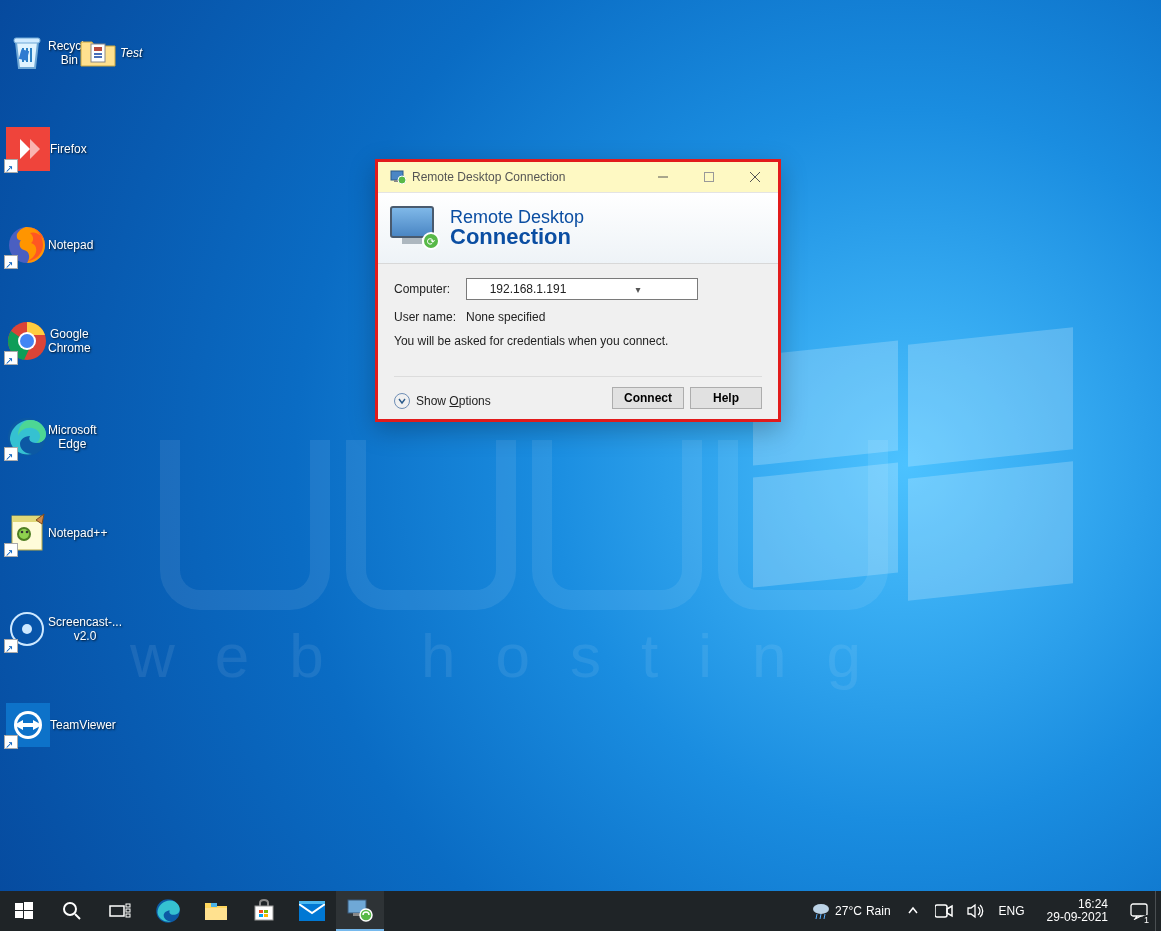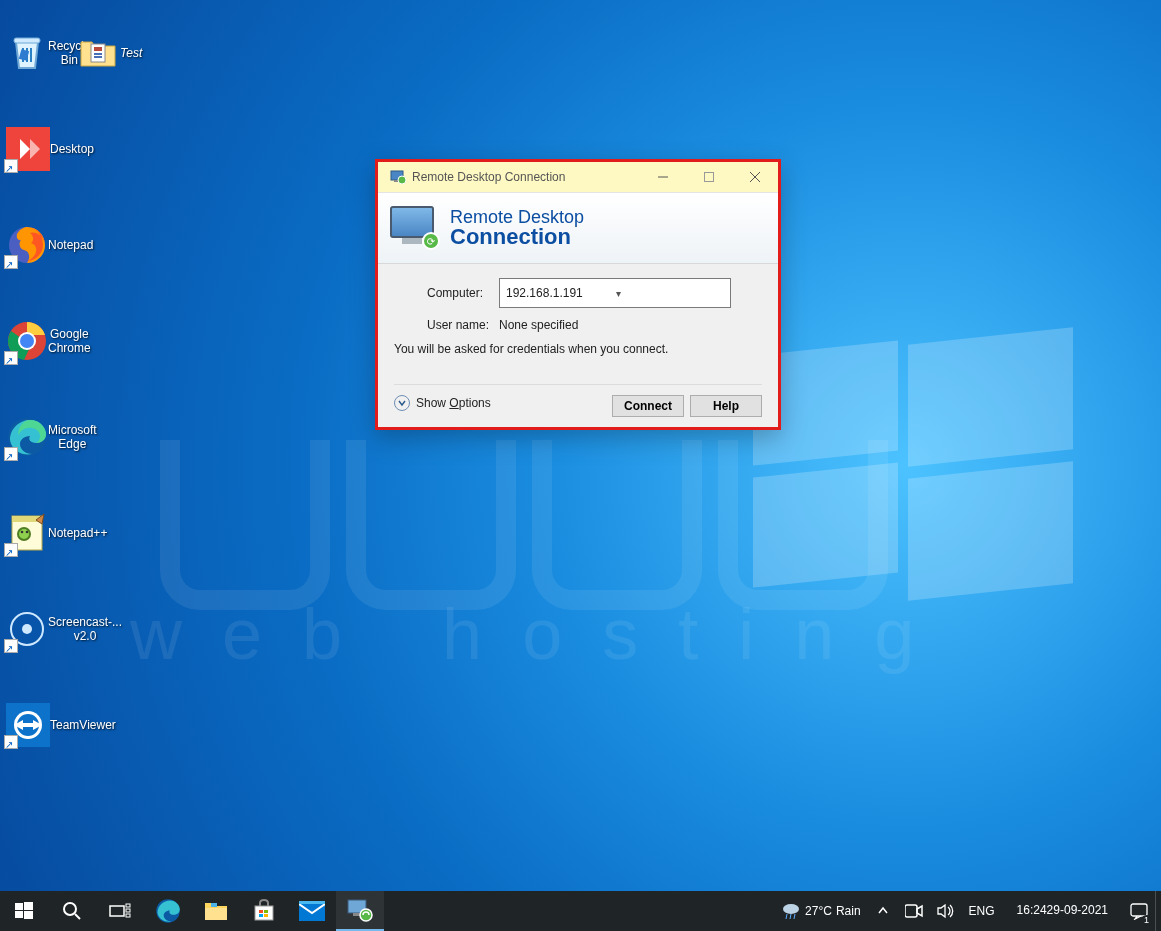--- a/index.html
+++ b/index.html
@@ -5,21 +5,21 @@
   * { box-sizing: border-box; margin: 0; padding: 0; font-family: "Segoe UI", Tahoma, sans-serif; user-select: none; }
   html, body { width: 1161px; height: 931px; overflow: hidden; }
   #desktop {
     position: relative;
     width: 1161px; height: 931px;
     background: radial-gradient(circle at 78% 50%, #4cc2ff 0%, #1a8de0 35%, #0a6cc4 60%, #064a9e 100%);
   }
   
   .wm-boxes { position:absolute; left:160px; top:440px; display:flex; gap:16px; opacity:.08; }
   .wm-boxes div { width:170px; height:170px; border:20px solid #fff; border-top:none; border-radius:0 0 40px 40px; }
-  .wm-text { position:absolute; left:130px; top:593px; font-size:72px; letter-spacing:40px; color:#fff; opacity:.08; font-weight:300;}
+  .wm-text { position:absolute; left:130px; top:620px; font-size:62px; letter-spacing:40px; color:#fff; opacity:.08; font-weight:300;}
   
   .winlogo { position:absolute; right:88px; top:330px; width:320px; height:260px; opacity:.35;}
   .winlogo span{position:absolute;background:rgba(255,255,255,.6);}
   .winlogo .a{left:0;top:18px;width:145px;height:110px;transform:skewY(-6deg);}
   .winlogo .b{left:155px;top:6px;width:165px;height:122px;transform:skewY(-6deg);}
   .winlogo .c{left:0;top:140px;width:145px;height:110px;transform:skewY(-6deg);}
   .winlogo .d{left:155px;top:140px;width:165px;height:122px;transform:skewY(-6deg);}
 
   
   #icons { position:absolute; left:6px; top:14px; width:88px; }
@@ -39,39 +39,39 @@
   .titlebar .wbtn{width:46px;height:30px;display:flex;align-items:center;justify-content:center;color:#555;}
   .banner{height:72px;background:linear-gradient(#fff,#eef3f7);border-top:1px solid #e4e4e4;border-bottom:1px solid #d8d8d8;display:flex;align-items:center;padding:0 12px;}
   .banner .bicon{width:50px;height:44px;position:relative;margin-right:10px;}
   .banner .bicon .mon{position:absolute;left:0;top:0;width:44px;height:32px;background:linear-gradient(#7fb8e8,#4a86c4);border:2px solid #495a6e;border-radius:3px;}
   .banner .bicon .base{position:absolute;left:12px;top:32px;width:20px;height:6px;background:#adb7bf;}
   .banner .bicon .badge{position:absolute;right:0;bottom:0;width:18px;height:18px;border-radius:50%;background:#58b948;border:2px solid #fff;display:flex;align-items:center;justify-content:center;color:#fff;font-size:10px;}
   .banner .tt1{color:#0b4ea2;font-size:18px;line-height:1;}
   .banner .tt2{color:#0b4ea2;font-size:22px;font-weight:700;line-height:1;}
   .body{background:#f0f0f0;padding:14px 16px 10px 16px;font-size:12px;color:#222;}
   .row{display:flex;align-items:center;margin-bottom:10px;}
-  .row label{width:72px;margin-left:33px;}
-  .combo{flex:0 0 232px;height:30px;border:1px solid #7a7a7a;background:#fff;display:flex;align-items:center;padding:0 4px 0 6px;font-size:12px;}
+  .row label{width:72px;}
+  .combo{flex:0 0 232px;height:22px;border:1px solid #7a7a7a;background:#fff;display:flex;align-items:center;padding:0 4px 0 6px;font-size:12px;text-align:center;}
   .combo span{flex:1;}
   .combo .chv{color:#555;font-size:10px;}
   .hint{margin:2px 0 28px 0;}
-  .footer{display:flex;align-items:flex-start;border-top:1px solid #dcdcdc;padding-top:10px;}
+  .footer{display:flex;align-items:flex-end;border-top:1px solid #dcdcdc;padding-top:10px;}
   .opt-toggle{display:flex;align-items:center;gap:6px;cursor:pointer;}
   .opt-toggle .circ{width:16px;height:16px;border:1px solid #6e8eb5;border-radius:50%;display:flex;align-items:center;justify-content:center;}
   .opt-toggle .circ svg{width:8px;height:8px;}
   .footer .spacer{flex:1;}
   .wb{min-width:72px;height:22px;border:1px solid #adadad;background:#e1e1e1;font-size:12px;margin-left:6px;cursor:pointer;font-weight:bold;}
 
   
   #taskbar{position:absolute;left:0;bottom:0;width:100%;height:40px;background:#1f2427;display:flex;align-items:center;color:#fff;font-size:12px;}
   .tb{width:48px;height:40px;display:flex;align-items:center;justify-content:center;cursor:pointer;}
   .tb.active{border-bottom:2px solid #76b9ed;background:rgba(255,255,255,.07);}
   .tray{margin-left:auto;display:flex;align-items:center;height:40px;}
   .tray .item{padding:0 7px;height:40px;display:flex;align-items:center;gap:4px;cursor:pointer;}
-  .clock{display:flex;flex-direction:row;align-items:flex-end;line-height:1.1;font-size:12px;padding:0 8px;}
+  .clock{display:flex;flex-direction:column;align-items:flex-end;line-height:1.1;font-size:12px;padding:0 8px;}
   .peek{width:6px;height:40px;border-left:1px solid #4a4f52;}
   svg{display:block;}
 </style>
 </head>
 <body>
 
 <div id="desktop">
 
   <div class="wm-boxes">
       <div></div>
@@ -101,21 +101,21 @@
     </div>
 
     <div class="di">
       <div class="pic short">
         <svg width="44" height="44">
             <rect width="44" height="44" fill="#ef443b"></rect>
             <path d="M14 12 L24 22 L14 32 Z" fill="#fff"></path>
             <path d="M24 12 L34 22 L24 32 Z" fill="#fff" fill-opacity=".6"></path>
           </svg>
       </div>
-      <div class="lbl">Desktop</div>
+      <div class="lbl">Firefox</div>
     </div>
 
     <div class="di">
       <div class="pic short">
         <svg width="42" height="42" viewBox="0 0 42 42">
             <circle cx="21" cy="21" r="18" fill="#4a5fc1"></circle>
             <path d="M21 3 C32 3 39 12 39 21 C39 32 30 39 21 39 C25 33 23 27 18 26 C14 25 12 20 15 16 C12 17 10 14 11 10 C14 5 18 3 21 3 Z" fill="#ff9500"></path>
             <path d="M21 3 C30 3 38 10 39 20 C37 11 30 7 24 9 C28 12 28 17 25 19 C33 21 32 33 21 37 C30 37 37 29 37 21 C37 11 30 3 21 3Z" fill="#ff5722"></path>
           </svg>
       </div>

